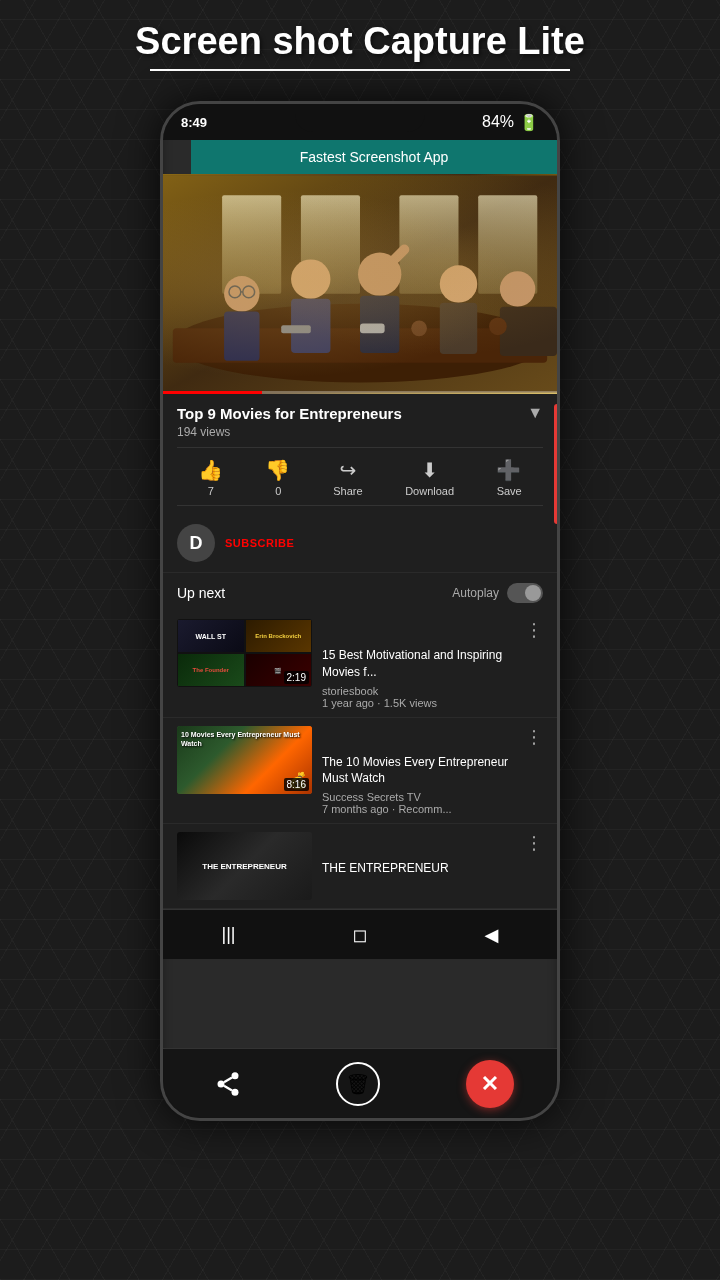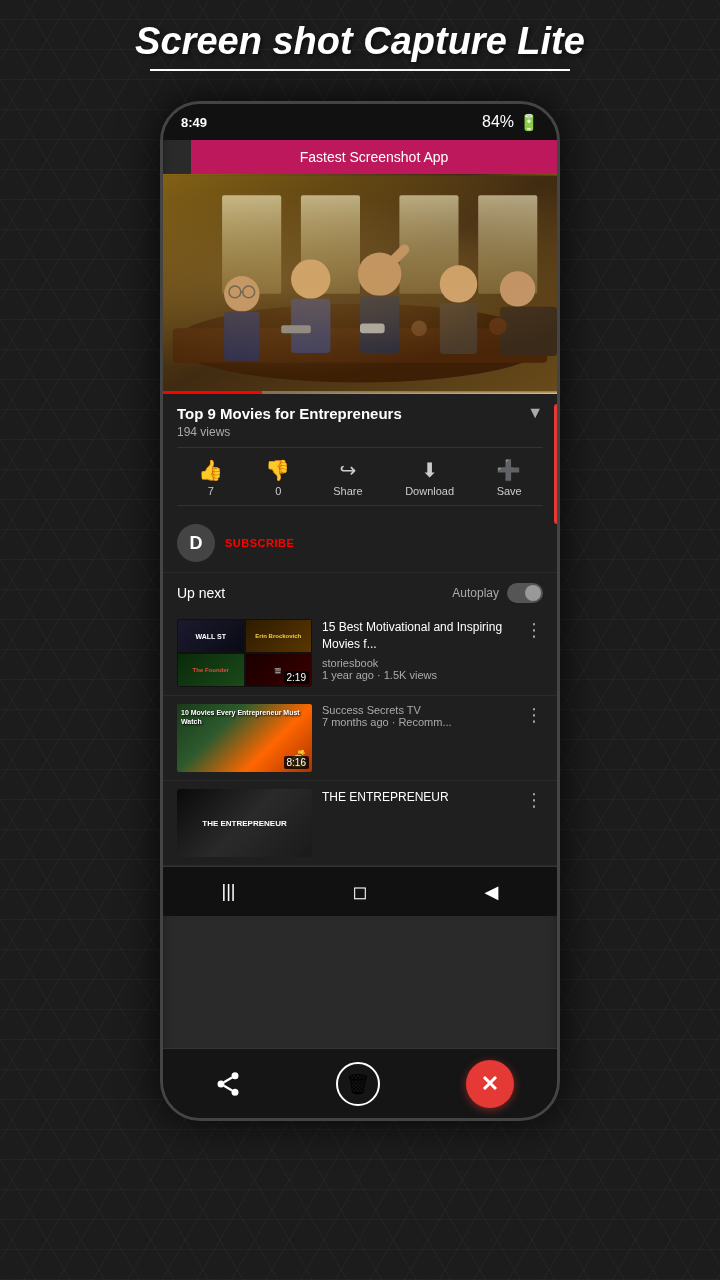--- a/index.html
+++ b/index.html
@@ -29,21 +29,20 @@
       position: relative;
       z-index: 1;
       text-align: center;
       padding: 20px 10px 10px;
     }
 
     .app-title {
       font-size: 38px;
       font-weight: 900;
       color: white;
-      font-style: italic;
       text-shadow: 2px 2px 4px rgba(0,0,0,0.5);
       font-family: 'Arial Black', Arial, sans-serif;
     }
 
     .app-title-underline {
       width: 420px;
       height: 2px;
       background: white;
       margin: 6px auto 0;
     }
@@ -104,21 +103,21 @@
       z-index: 2;
     }
 
     .status-battery {
       font-size: 16px;
       color: white;
     }
 
     
     .phone-app-bar {
-      background: #be185d;
+      background: #0f766e;
       padding: 8px 0;
       text-align: center;
       margin-left: 28px;
     }
 
     .phone-app-bar-title {
       color: white;
       font-size: 14px;
       font-weight: 500;
     }
@@ -363,20 +362,21 @@
       right: 3px;
       background: rgba(0,0,0,0.8);
       color: white;
       font-size: 10px;
       padding: 1px 3px;
       border-radius: 2px;
     }
 
     .video-meta {
       flex: 1;
+      margin-top: 28px;
     }
 
     .video-item-title {
       color: white;
       font-size: 12px;
       font-weight: 500;
       line-height: 1.4;
       margin-bottom: 4px;
     }
 
@@ -658,20 +658,21 @@
             <div style="position:absolute;top:0;left:0;right:0;bottom:0;background:linear-gradient(135deg,#1a3a1a,#2d5a2d,#ff6600,#aa3300);">
               <div style="padding:4px;color:white;font-size:7px;font-weight:bold;line-height:1.3;text-shadow:1px 1px 2px #000;">
                 10 Movies Every Entrepreneur Must Watch
               </div>
               <div style="position:absolute;bottom:4px;right:4px;color:#f39c12;font-size:16px;">💰</div>
             </div>
           </div>
           <span class="thumb-duration">8:16</span>
         </div>
         <div class="video-meta">
+          <div class="video-item-title">The 10 Movies Every Entrepreneur Must Watch</div>
           <div class="video-item-channel">Success Secrets TV</div>
           <div class="video-item-stats">7 months ago · Recomm...</div>
         </div>
         <div class="more-icon">⋮</div>
       </div>
 
       <div class="video-list-item">
         <div class="thumb-container">
           <div class="thumb-img-3">
             <div style="width:100%;height:100%;background:linear-gradient(135deg,#0a0a0a,#2a2a2a,#1a1a1a);display:flex;align-items:center;justify-content:center;">

